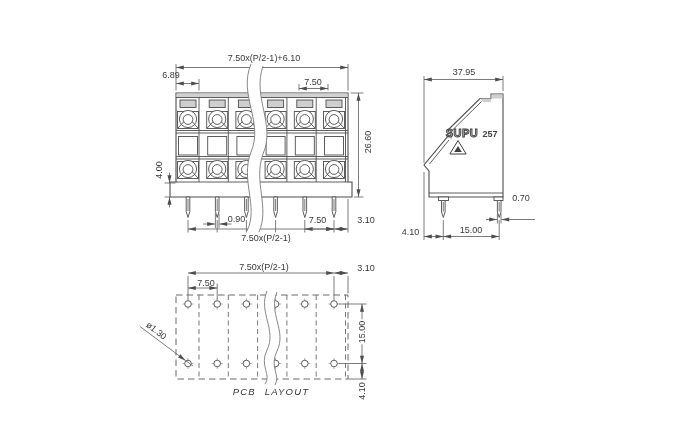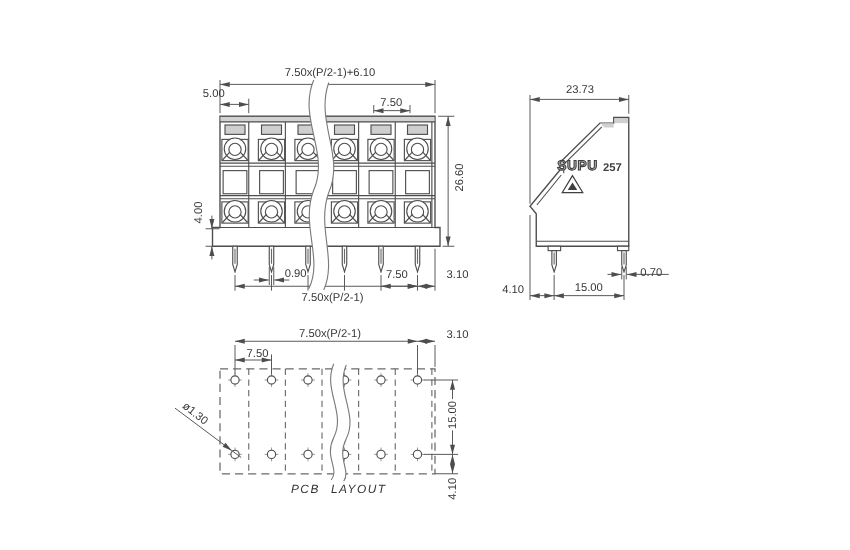--- a/index.html
+++ b/index.html
@@ -199,31 +199,31 @@
       <line x1="188" y1="288" x2="217.2" y2="288" marker-start="url(#mS)" marker-end="url(#mE)"></line>
       <line x1="362" y1="304" x2="362" y2="363.5" marker-start="url(#mS)" marker-end="url(#mE)"></line>
       <line x1="362" y1="363.5" x2="362" y2="379" marker-start="url(#mS)" marker-end="url(#mE)"></line>
       <line x1="140" y1="326.5" x2="185.5" y2="360.5" marker-end="url(#mE)"></line>
       <line x1="185.5" y1="360.5" x2="193" y2="366"></line>
     </g>
   </g>
 </svg>
 
 <span class="dim" style="left:264px;top:57.5px">7.50x(P/2-1)+6.10</span>
-<span class="dim" style="left:171px;top:75px">5.00</span>
+<span class="dim" style="left:171px;top:75px">6.89</span>
 <span class="dim" style="left:313px;top:81.5px">7.50</span>
 <span class="dim rotl" style="left:368px;top:142px">26.60</span>
 <span class="dim rotl" style="left:159px;top:170px">4.00</span>
 <span class="dim" style="left:236.5px;top:218.5px">0.90</span>
 <span class="dim" style="left:317.5px;top:219.5px">7.50</span>
 <span class="dim" style="left:366px;top:219.5px">3.10</span>
 <span class="dim" style="left:266px;top:237.5px">7.50x(P/2-1)</span>
 
-<span class="dim" style="left:464px;top:72px">23.73</span>
-<span class="dim" style="left:521px;top:218px">0.70</span>
+<span class="dim" style="left:464px;top:72px">37.95</span>
+<span class="dim" style="left:521px;top:198px">0.70</span>
 <span class="dim" style="left:471px;top:229.5px">15.00</span>
 <span class="dim" style="left:410.5px;top:231.5px">4.10</span>
 <span class="brand" style="left:462px;top:133px">SUPU</span>
 <span class="model" style="left:490px;top:133.5px">257</span>
 
 <span class="dim" style="left:264px;top:267px">7.50x(P/2-1)</span>
 <span class="dim" style="left:366px;top:267.5px">3.10</span>
 <span class="dim" style="left:206px;top:282.5px">7.50</span>
 <span class="dim rotd" style="left:156px;top:331px">ø1.30</span>
 <span class="dim rotl onln" style="left:362px;top:332px">15.00</span>

